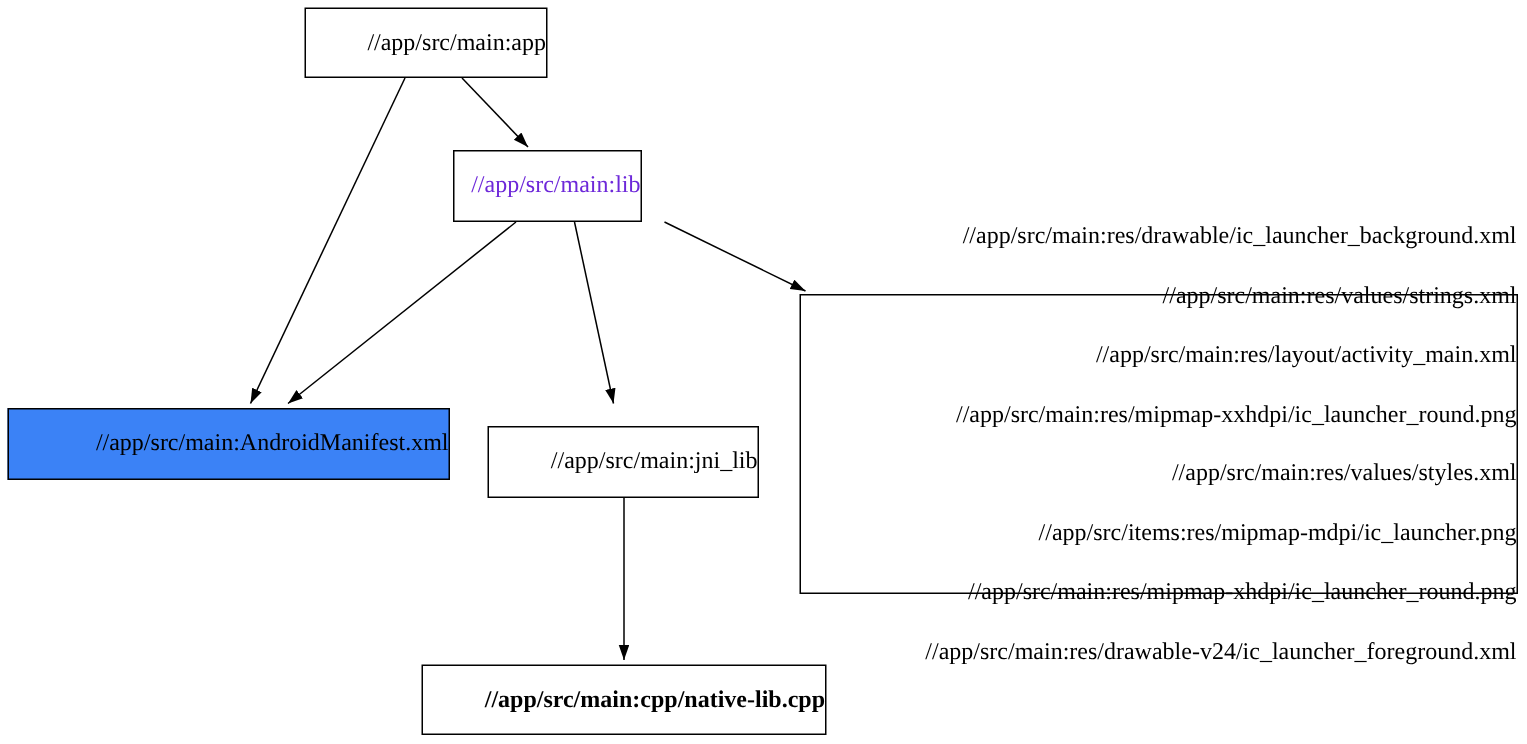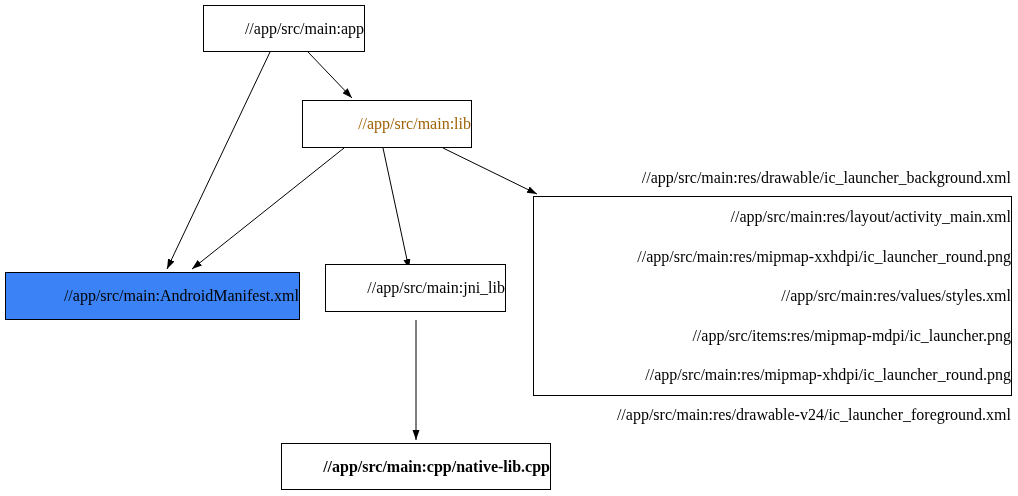--- a/index.html
+++ b/index.html
@@ -58,31 +58,32 @@
         <line x1="344" y1="148" x2="192" y2="269" stroke="#000000" stroke-width="1" marker-end="url(#arrowhead)"></line>
         <line x1="383" y1="148" x2="409" y2="269" stroke="#000000" stroke-width="1" marker-end="url(#arrowhead)"></line>
         <line x1="443" y1="148" x2="537" y2="194" stroke="#000000" stroke-width="1" marker-end="url(#arrowhead)"></line>
         <line x1="416" y1="320" x2="416" y2="440" stroke="#000000" stroke-width="1" marker-end="url(#arrowhead)"></line>
       </g>
   </svg>
   <div id="nodes">
       <div class="node" style="left: 203px; top: 5px; width: 162px; height: 47px; border-color: rgb(0, 0, 0); background: rgb(255, 255, 255); color: rgb(0, 0, 0);">
         <span class="node-line">//app/src/main:app</span>
       </div>
-      <div class="node" style="left: 302px; top: 100px; width: 170px; height: 48px; border-color: rgb(0, 0, 0); background: rgb(255, 255, 255); color: #a16207;">
+      <div class="node" style="left: 302px; top: 100px; width: 126px; height: 48px; border-color: rgb(0, 0, 0); background: rgb(255, 255, 255); color: #6d28d9;">
         <span class="node-line">//app/src/main:lib</span>
       </div>
       <div class="node" style="left: 5px; top: 272px; width: 295px; height: 48px; border-color: rgb(0, 0, 0); background: #3b82f6; color: rgb(0, 0, 0);">
         <span class="node-line">//app/src/main:AndroidManifest.xml</span>
       </div>
-      <div class="node" style="left: 325px; top: 264px; width: 181px; height: 48px; border-color: rgb(0, 0, 0); background: rgb(255, 255, 255); color: rgb(0, 0, 0);">
+      <div class="node" style="left: 325px; top: 284px; width: 181px; height: 48px; border-color: rgb(0, 0, 0); background: rgb(255, 255, 255); color: rgb(0, 0, 0);">
         <span class="node-line">//app/src/main:jni_lib</span>
       </div>
       <div class="node" style="left: 533px; top: 196px; width: 479px; height: 200px; border-color: rgb(0, 0, 0); background: rgb(255, 255, 255); color: rgb(0, 0, 0); gap: 20px;">
         <span class="node-line">//app/src/main:res/drawable/ic_launcher_background.xml</span>
+        <span class="node-line">//app/src/main:res/values/strings.xml</span>
         <span class="node-line">//app/src/main:res/layout/activity_main.xml</span>
         <span class="node-line">//app/src/main:res/mipmap-xxhdpi/ic_launcher_round.png</span>
         <span class="node-line">//app/src/main:res/values/styles.xml</span>
         <span class="node-line">//app/src/items:res/mipmap-mdpi/ic_launcher.png</span>
         <span class="node-line">//app/src/main:res/mipmap-xhdpi/ic_launcher_round.png</span>
         <span class="node-line">//app/src/main:res/drawable-v24/ic_launcher_foreground.xml</span>
       </div>
       <div class="node" style="left: 281px; top: 443px; width: 270px; height: 47px; border-color: rgb(0, 0, 0); background: rgb(255, 255, 255); color: rgb(0, 0, 0); font-weight: bold;">
         <span class="node-line">//app/src/main:cpp/native-lib.cpp</span>
       </div>

